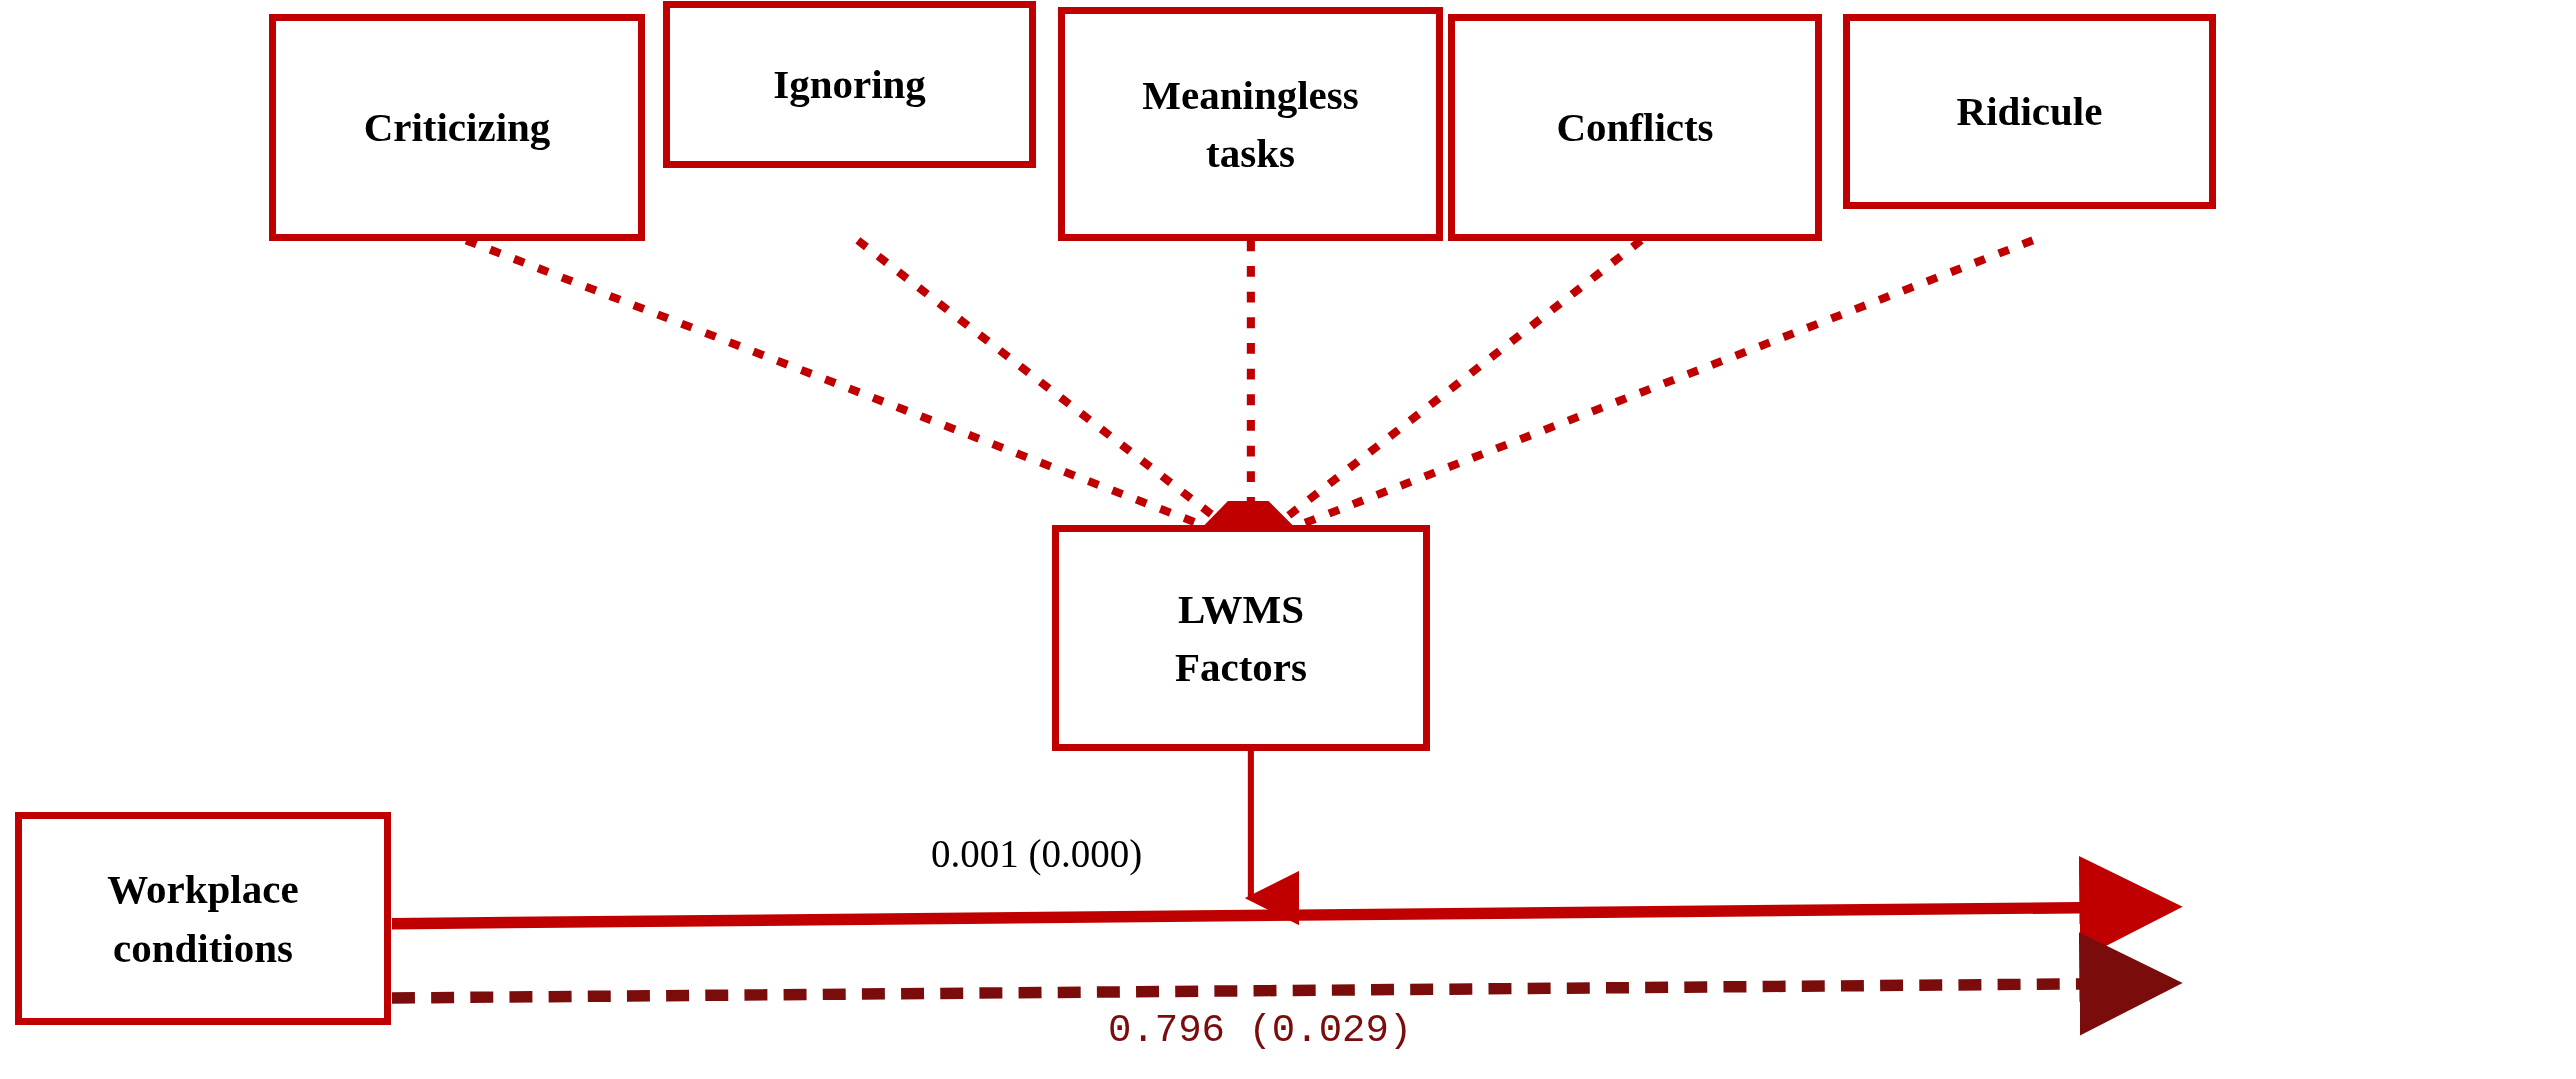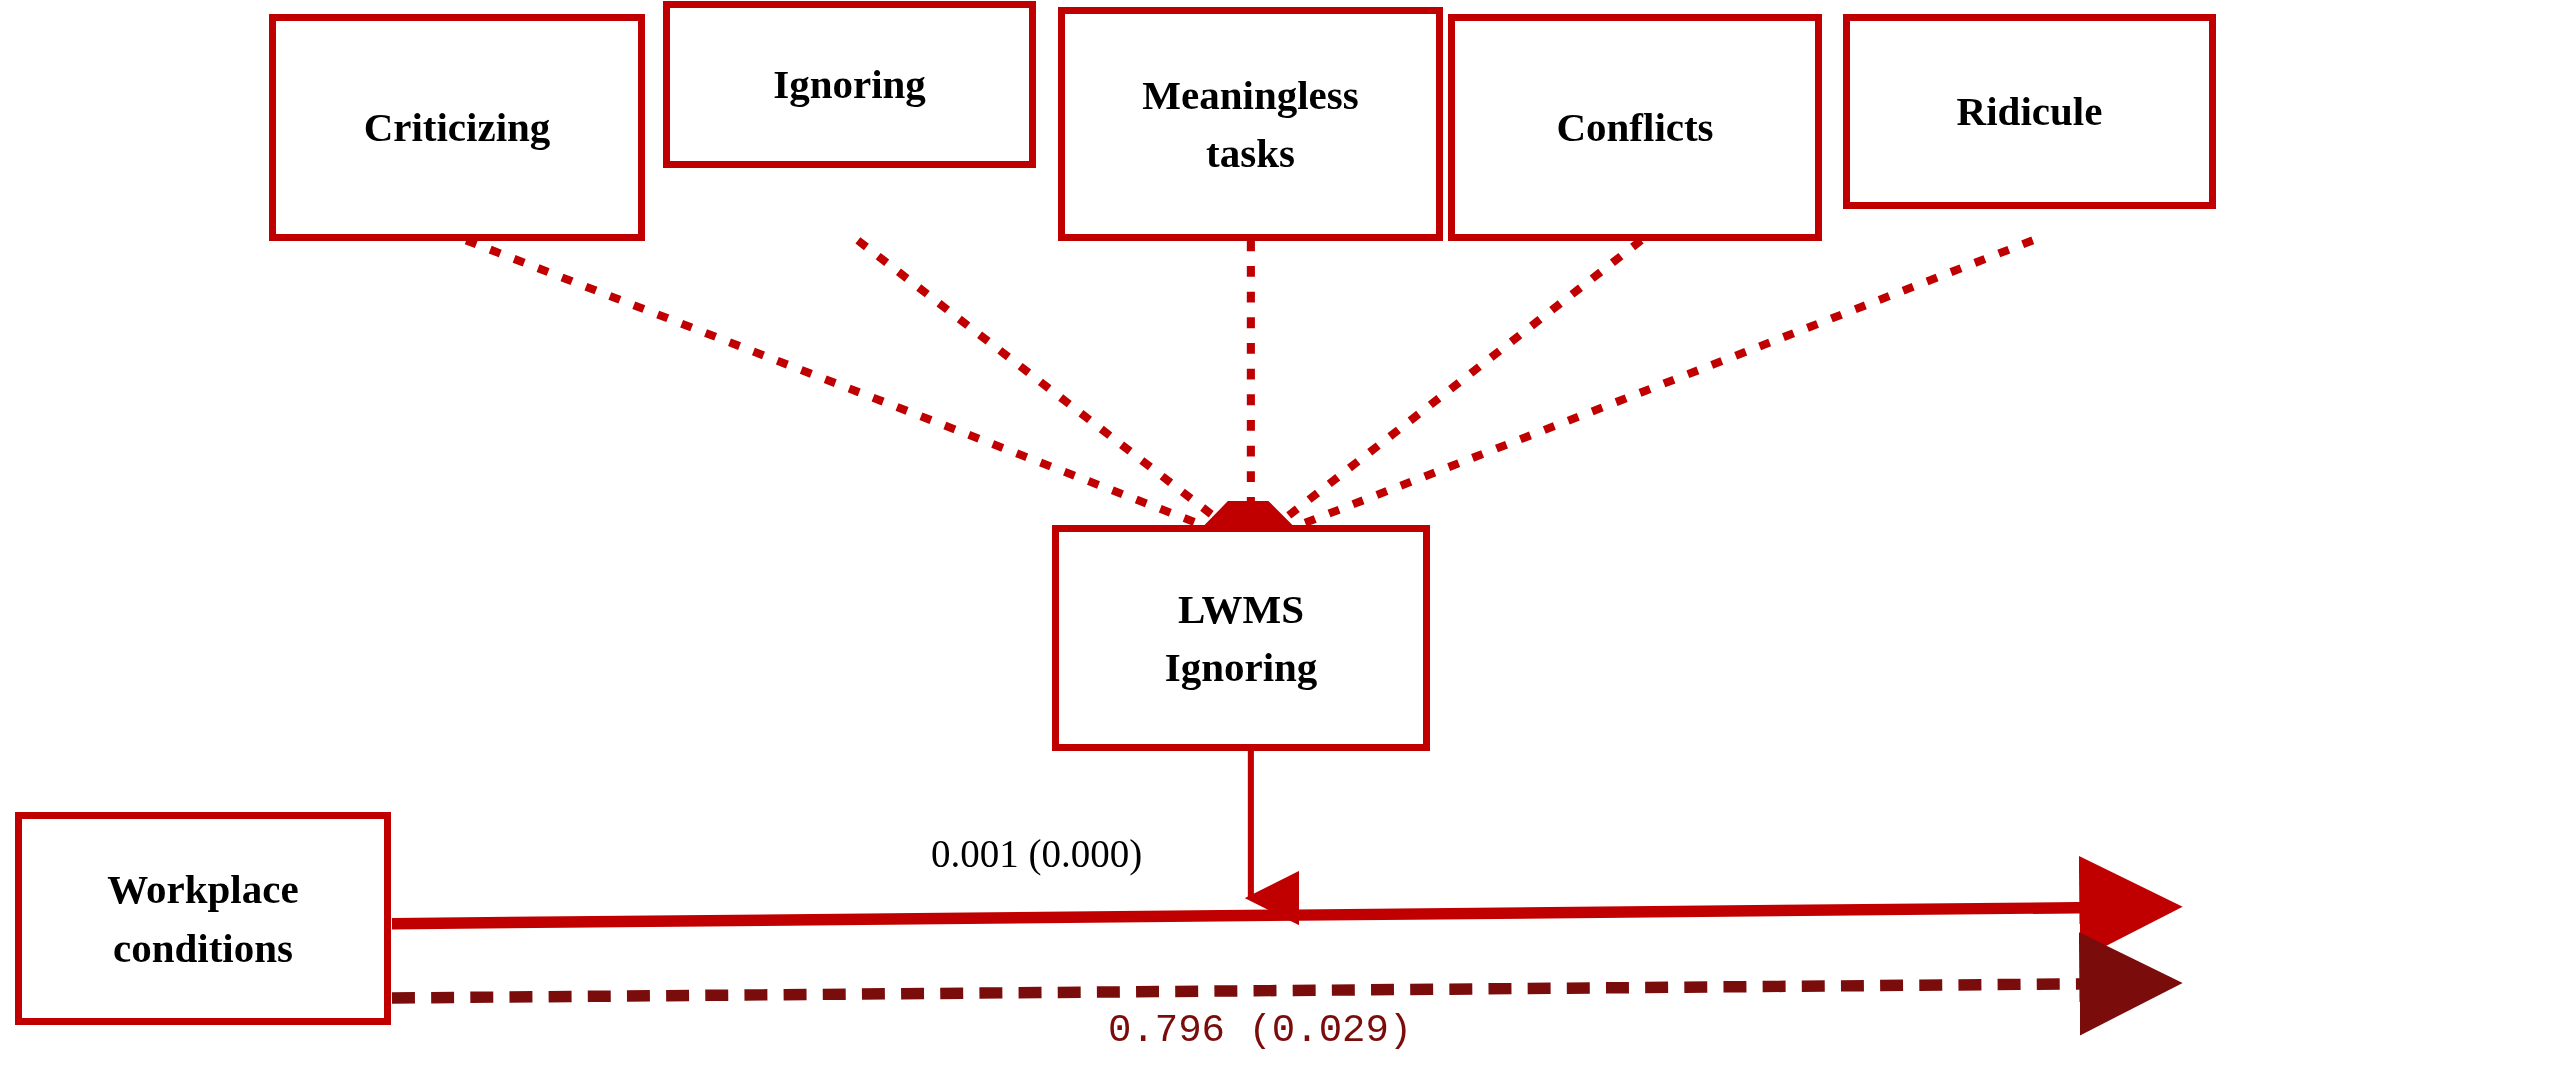--- a/index.html
+++ b/index.html
@@ -63,21 +63,21 @@
   <div class="node-box" style="left:1448px;top:13.5px;width:374px;height:227px;border:7.4px solid #C00000;">
     <span class="node-label" style="font-size:41px;">Conflicts</span>
   </div>
 
   <div class="node-box" style="left:1843px;top:13.5px;width:373px;height:195px;border:7.4px solid #C00000;">
     <span class="node-label" style="font-size:41px;">Ridicule</span>
   </div>
 
   <div class="node-box" style="left:1052px;top:525px;width:378px;height:226px;border:7.4px solid #C00000;">
     <span class="node-label" style="font-size:41px;">LWMS
-Ignoring</span>
+Factors</span>
   </div>
 
   <div class="node-box" style="left:15px;top:812px;width:376px;height:213px;border:7.4px solid #C00000;">
     <span class="node-label" style="font-size:41px;">Workplace
 conditions</span>
   </div>
 
 
   <div class="coef" style="left:931px;top:831px;font-size:39px;color:#000000;">
     <span>0.001 (0.000)</span>

